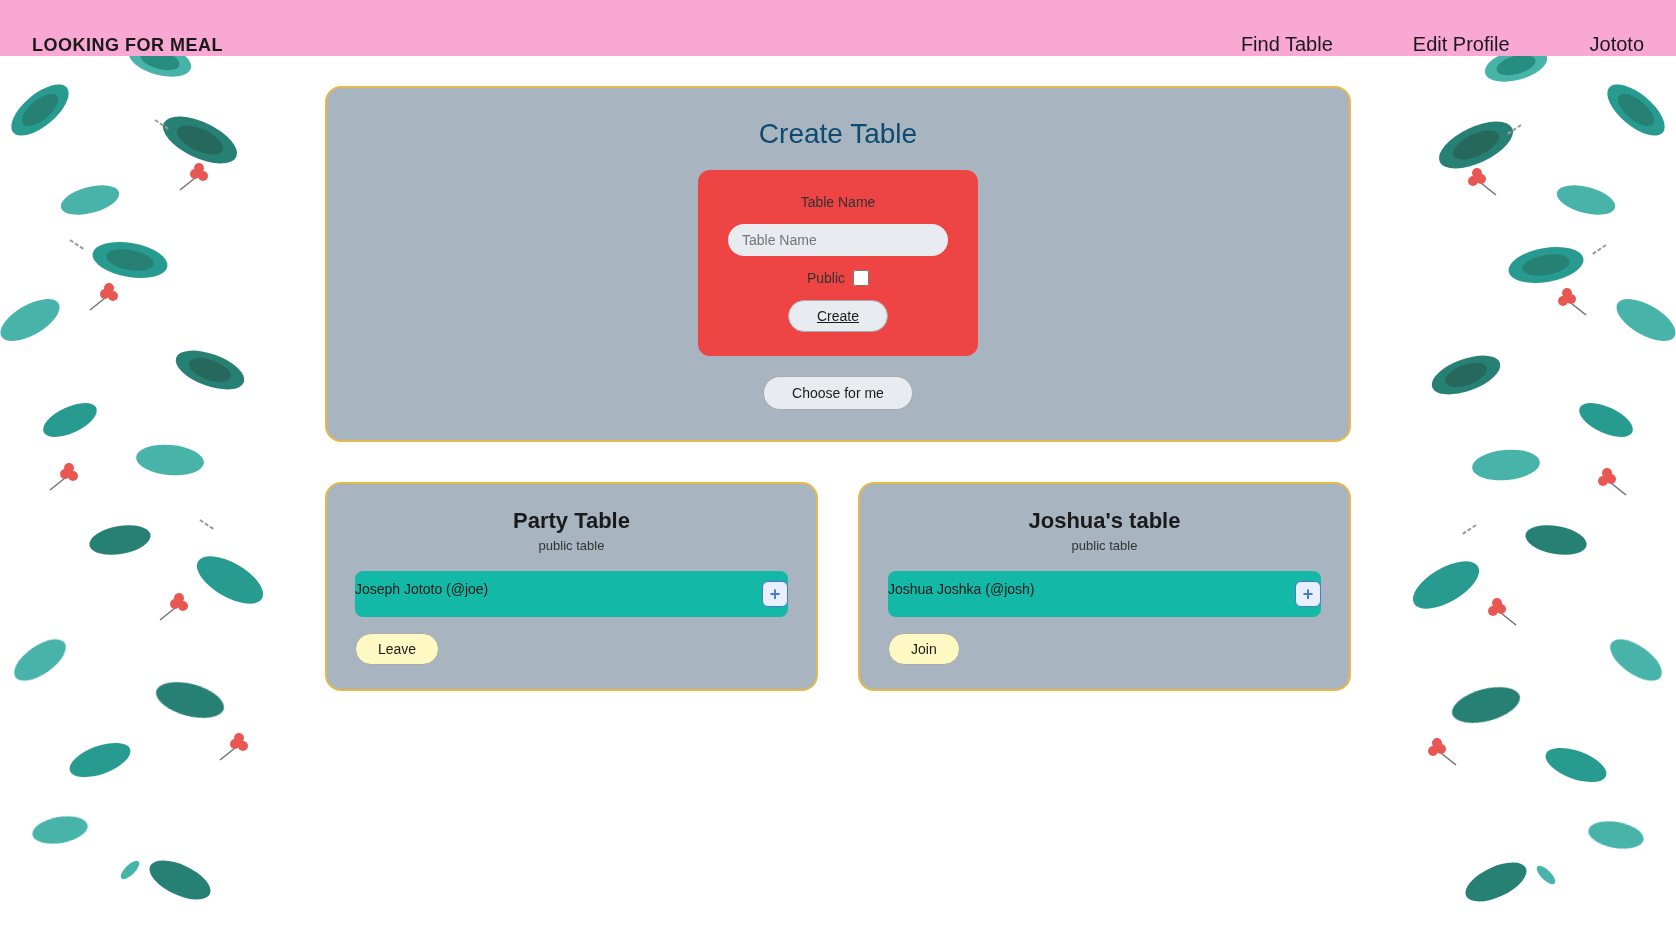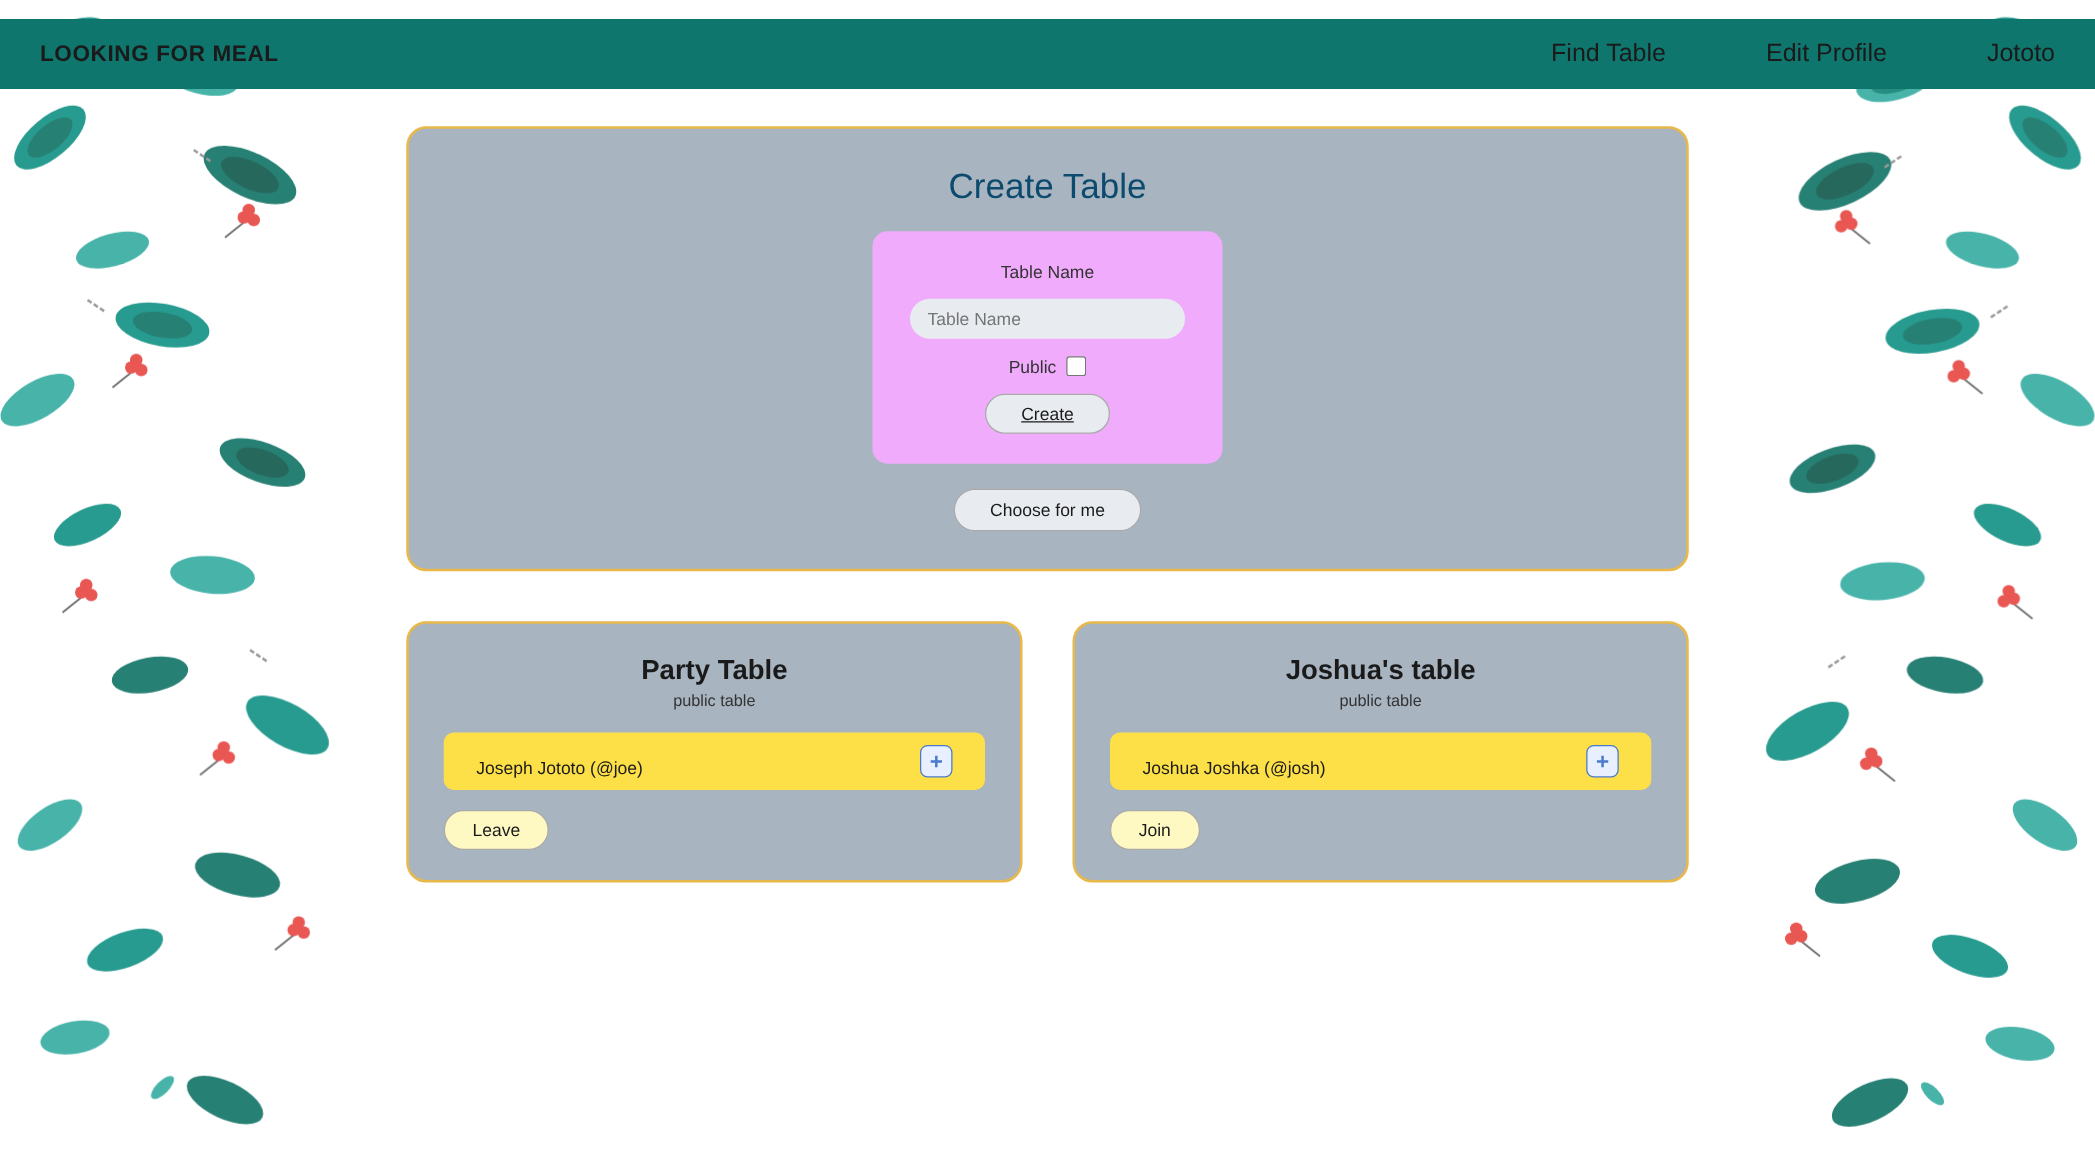--- a/index.html
+++ b/index.html
@@ -7,28 +7,27 @@
     body {
       font-family: 'Segoe UI', Arial, sans-serif;
       background: #fff;
       min-height: 938px;
       overflow-x: hidden;
       position: relative;
     }
 
     
     .navbar {
-      background: #0f766e;
-      display: flex;
-      align-items: center;
+      background: #f9a8d4;
+      display: flex;
+      align-items: flex-end;
       padding: 0 32px;
       height: 56px;
       position: relative;
       z-index: 10;
-      margin-top: 15px;
     }
     .navbar-brand {
       font-weight: 700;
       font-size: 18px;
       color: #1a1a1a;
       letter-spacing: 0.5px;
       margin-right: auto;
     }
     .navbar-links {
       display: flex;
@@ -76,21 +75,21 @@
     .create-table-title {
       font-size: 28px;
       font-weight: 400;
       text-align: center;
       margin-bottom: 20px;
       color: #0c4a6e;
     }
 
     
     .form-inner-card {
-      background: #f0abfc;
+      background: #ef4444;
       border-radius: 12px;
       padding: 24px 30px;
       max-width: 280px;
       margin: 0 auto 20px auto;
       display: flex;
       flex-direction: column;
       align-items: center;
       gap: 14px;
     }
     .form-label {
@@ -171,25 +170,25 @@
       color: #1a1a1a;
       margin-bottom: 4px;
     }
     .table-card-subtitle {
       font-size: 13px;
       text-align: center;
       color: #333;
       margin-bottom: 18px;
     }
     .member-row {
-      background: #fde047;
+      background: #14b8a6;
       border-radius: 8px;
-      padding: 10px 26px;
-      display: flex;
-      align-items: flex-end;
+      padding: 10px 0;
+      display: flex;
+      align-items: flex-start;
       gap: 10px;
       margin-bottom: 16px;
     }
     .member-name {
       flex: 1;
       font-size: 14px;
       color: #1a1a1a;
     }
     .member-add-btn {
       background: #e8f0ff;

